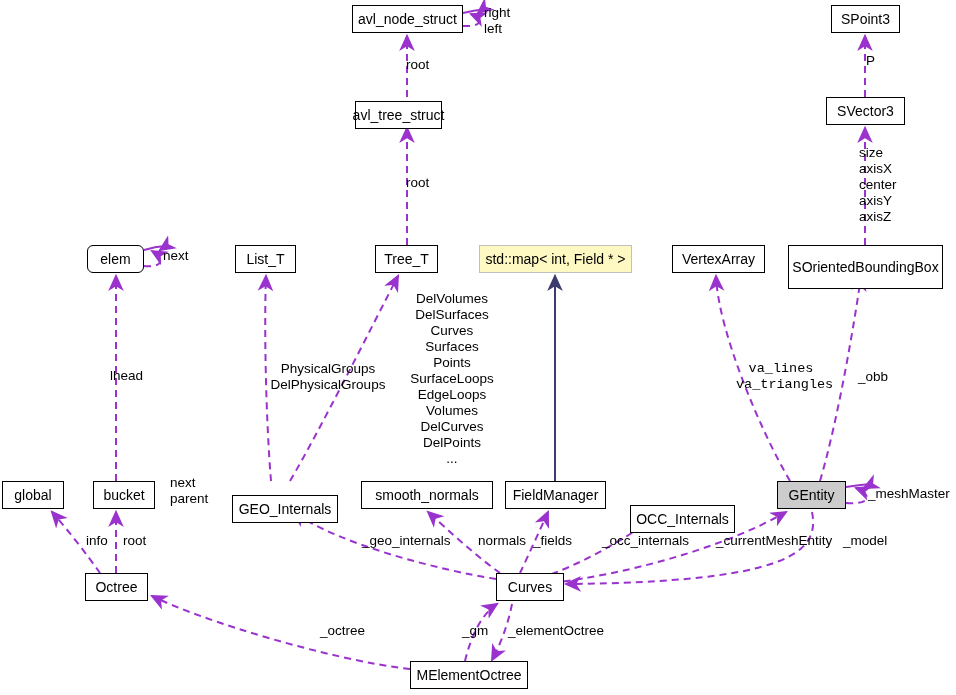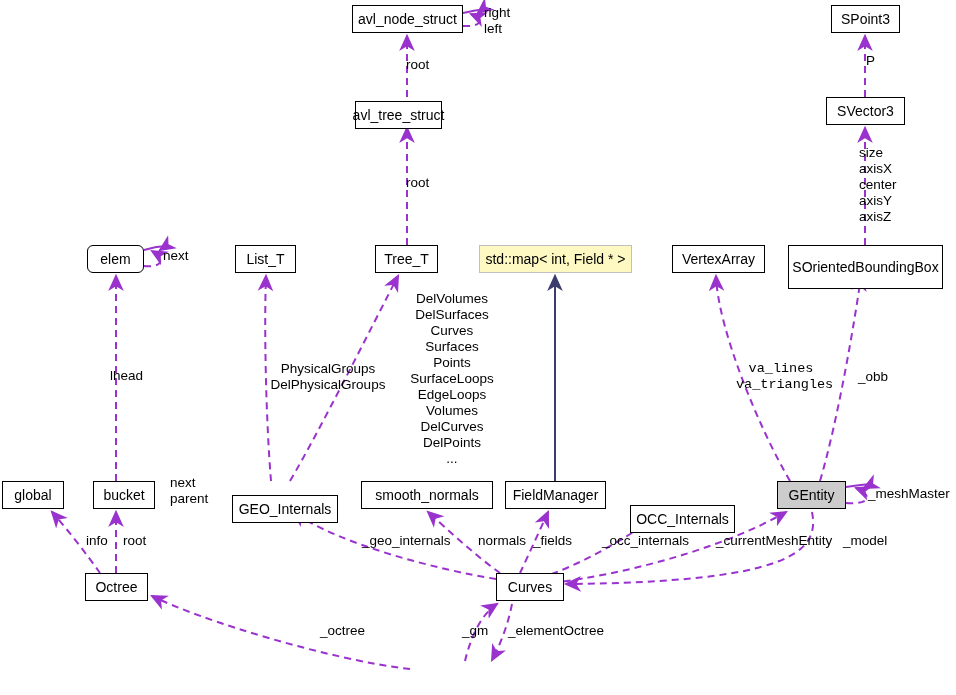--- a/index.html
+++ b/index.html
@@ -177,20 +177,23 @@
     <span>OCC_Internals</span>
   </div>
   <div class="node highlight" style="left:777px;top:481px;width:69px;height:28px;">
     <span>GEntity</span>
   </div>
   <div class="node" style="left:85px;top:573px;width:63px;height:28px;">
     <span>Octree</span>
   </div>
   <div class="node" style="left:496px;top:573px;width:68px;height:28px;">
     <span>Curves</span>
+  </div>
+  <div class="node" style="left:410px;top:661px;width:118px;height:28px;">
+    <span>MElementOctree</span>
   </div>
 
   <div class="edge-label left" style="left:484px;top:5px;">right
 left</div>
   <div class="edge-label left" style="left:866px;top:53px;">P</div>
   <div class="edge-label left" style="left:406px;top:57px;">root</div>
   <div class="edge-label left" style="left:859px;top:145px;">size
 axisX
 center
 axisY

